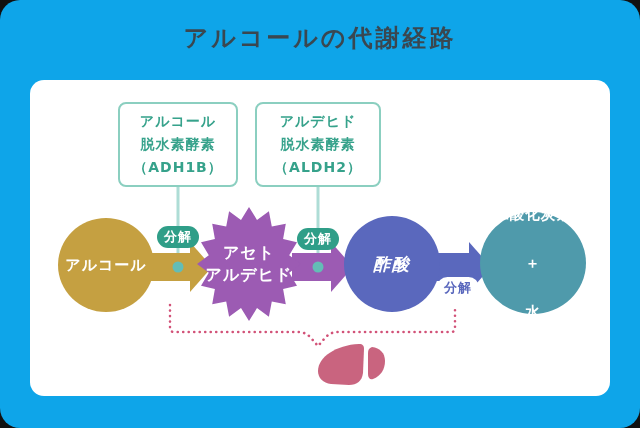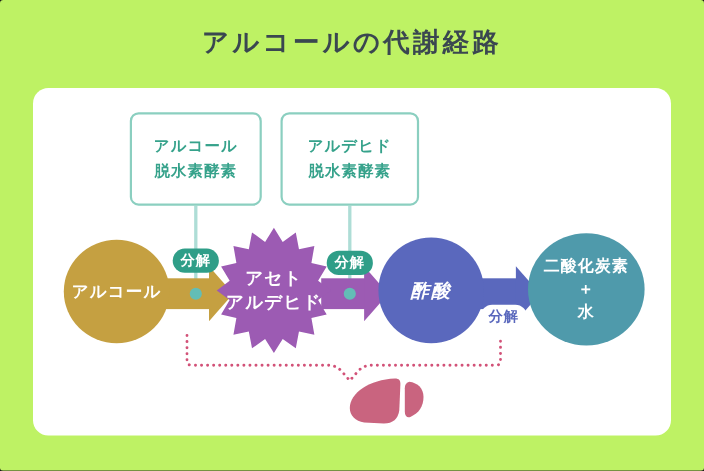--- a/index.html
+++ b/index.html
@@ -1,17 +1,17 @@
 <!DOCTYPE html>
 <html><head>
 <meta charset="utf-8">
 <style>
   html,body{margin:0;padding:0;background:#111;}
   body{width:640px;height:428px;position:relative;font-family:"DejaVu Sans",sans-serif;}
-  .frame{position:absolute;inset:0;width:640px;height:428px;background:#bef264;border-radius:3px;overflow:hidden;}
+  .frame{position:absolute;inset:0;width:640px;height:428px;background:#0ea5e9;border-radius:20px;overflow:hidden;}
   .page-title{position:absolute;top:22px;left:0;width:640px;text-align:center;
     font-size:24px;font-weight:700;letter-spacing:3px;color:#3A4750;}
   .card{position:absolute;left:30px;top:80px;width:580px;height:316px;background:#FFFFFF;border-radius:14px;}
   .layer-svg{position:absolute;left:0;top:0;width:580px;height:316px;z-index:1;}
   .overlay{position:absolute;z-index:2;display:flex;align-items:center;justify-content:center;
     text-align:center;box-sizing:border-box;}
   .enzyme-box{border:2px solid #8BCFC0;border-radius:8px;background:#fff;
     color:#36A28B;font-size:14px;font-weight:600;letter-spacing:1px;line-height:23px;
     flex-direction:column;}
   .badge{border-radius:12px;font-size:13px;font-weight:700;letter-spacing:1px;margin-top:20px;}
@@ -59,39 +59,41 @@
 
       <g transform="translate(288,264)">
         <path d="M 41,0 C 45,0 46,2 46,5 L 45,29 C 44,37 39,41 31,41 L 13,40 C 5,39 0,34 0,27 C 0,13 18,1 41,0 Z" fill="#C9647F"></path>
         <path d="M 54,3 C 51,4 50,6 50,9 L 50,30 C 50,34 52,36 55,35 C 63,32 67,25 67,17 C 67,9 62,4 54,3 Z" fill="#C9647F"></path>
       </g>
     </svg>
 
     <div class="overlay enzyme-box" style="left:88px;top:22px;width:120px;height:85px;">
       <div>アルコール</div>
       <div>脱水素酵素</div>
+      <div>（ADH1B）</div>
     </div>
     <div class="overlay enzyme-box" style="left:225px;top:22px;width:126px;height:85px;">
       <div>アルデヒド</div>
       <div>脱水素酵素</div>
+      <div>（ALDH2）</div>
     </div>
 
     <div class="overlay badge badge-teal" style="left:127px;top:126px;width:42px;height:22px;">分解</div>
     <div class="overlay badge badge-teal" style="left:267px;top:128px;width:42px;height:22px;">分解</div>
     <div class="overlay badge badge-white" style="left:407px;top:177px;width:42px;height:21px;">分解</div>
 
     <div class="overlay node-label alcohol-label" style="left:28px;top:138px;width:96px;height:94px;">アルコール</div>
 
     <div class="overlay node-label burst-label" style="left:168px;top:138px;width:102px;height:92px;">
       <div>アセト</div>
       <div>アルデヒド</div>
     </div>
 
     <div class="overlay node-label acid-label" style="left:314px;top:136px;width:96px;height:96px;font-style:italic;">酢酸</div>
 
-    <div class="overlay node-label co2-label" style="left:450px;top:132px;width:106px;height:102px;">
+    <div class="overlay node-label co2-label" style="left:450px;top:132px;width:106px;height:102px;gap:28px;">
       <div>二酸化炭素</div>
       <div>＋</div>
       <div>水</div>
     </div>
 
   </div>
 </div>
 
 </body></html>

